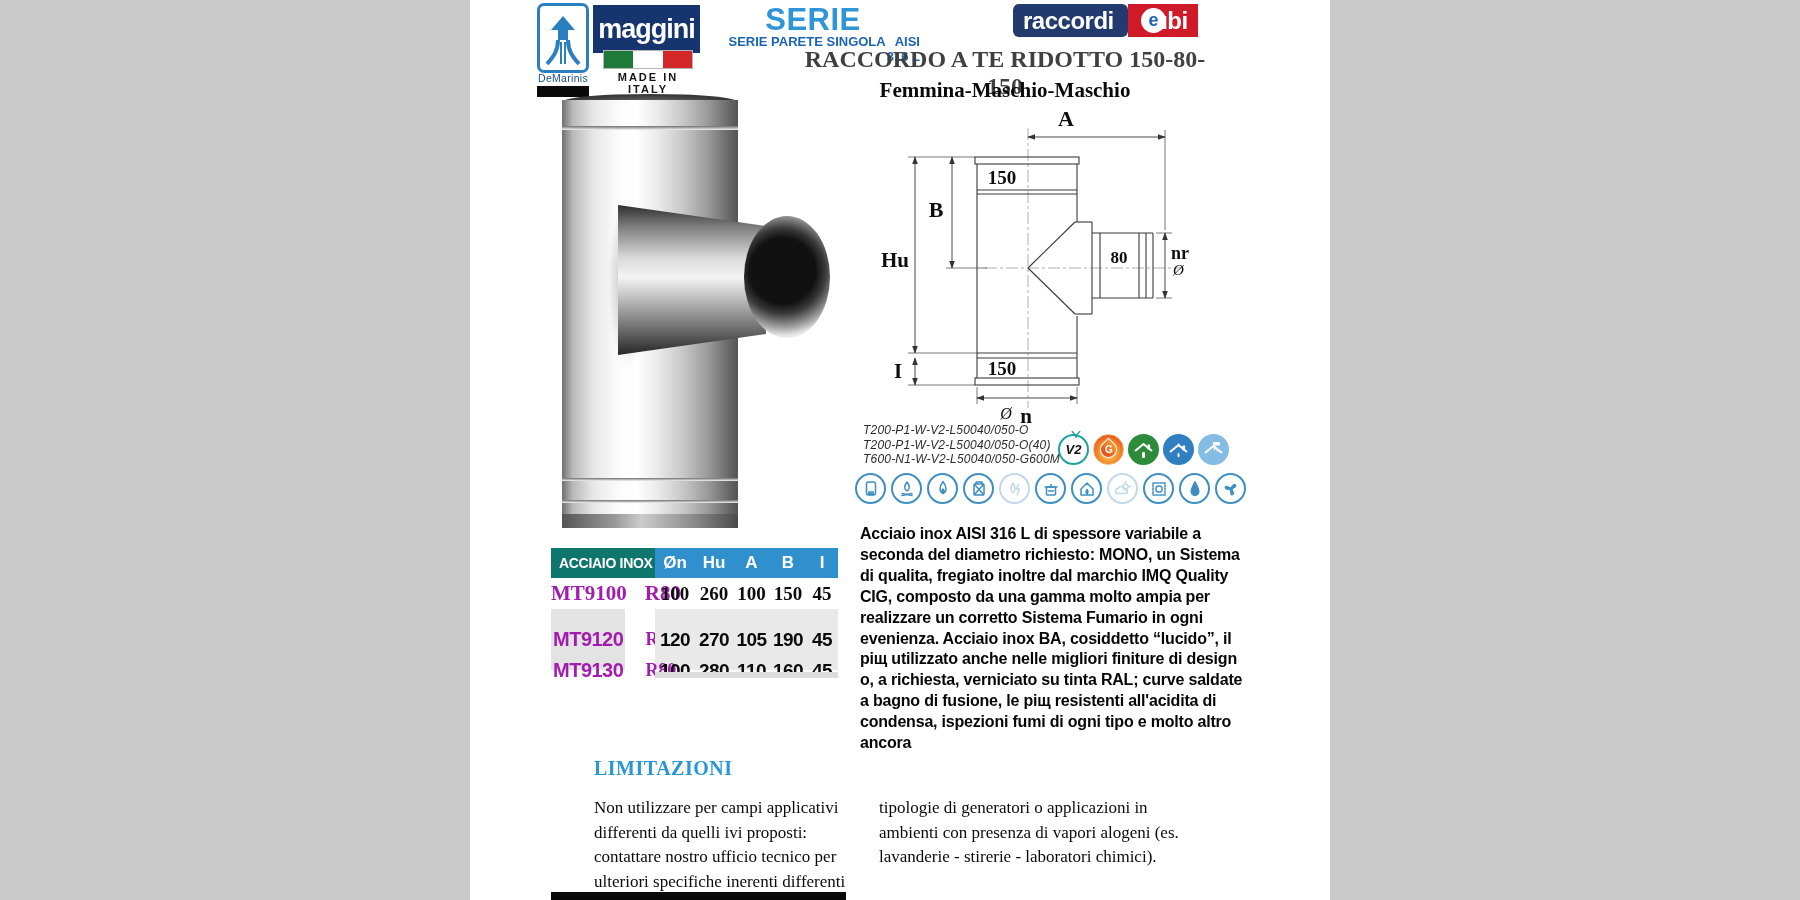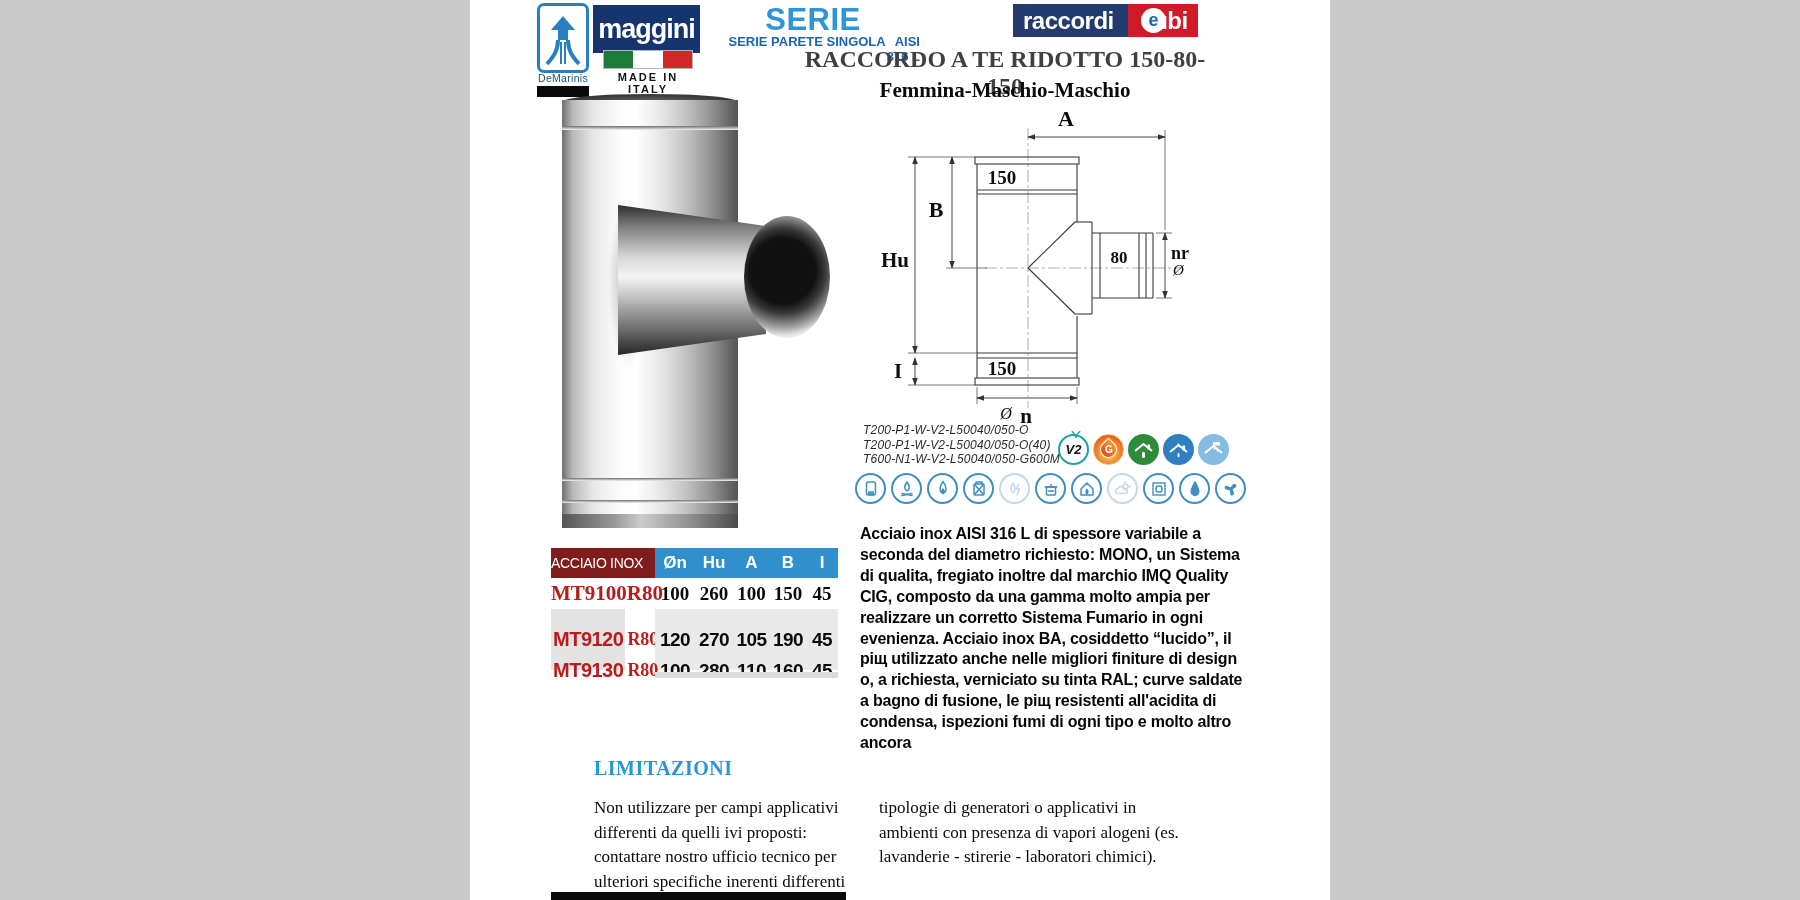--- a/index.html
+++ b/index.html
@@ -14,21 +14,21 @@
   .demarinis-black{left:537px;top:86px;width:52px;height:11px;background:#0a0a0a;}
   .maggini-box{left:593px;top:5px;width:107px;height:48px;background:#16356e;color:#fff;display:flex;align-items:center;justify-content:center;font-weight:bold;font-size:27px;letter-spacing:-1px;}
   .flag{left:603px;top:50px;width:90px;height:19px;display:flex;border:1px solid #b5b5b5;box-sizing:border-box;}
   .flag div{flex:1;}
   .flag .g{background:#1e7a38;} .flag .w{background:#fff;} .flag .r{background:#d42828;}
   .made-italy{left:598px;top:71px;width:100px;text-align:center;font-size:11px;font-weight:bold;letter-spacing:2px;color:#141414;}
   .mono{left:733px;top:2px;width:160px;text-align:center;font-size:31px;font-weight:bold;color:#2e96d8;letter-spacing:.5px;}
   .mono-sub{left:705px;top:34px;width:215px;text-align:right;font-size:13px;font-weight:bold;color:#1b63b5;}
   .mono-sub .sp{margin-left:9px;}
   .rt-logo{left:1013px;top:4px;height:33px;display:flex;align-items:stretch;}
-  .rt-blue{background:#233a6e;color:#fff;display:flex;align-items:center;padding:0 14px 0 10px;font-size:24px;font-weight:bold;letter-spacing:-.5px;}
+  .rt-blue{background:#233a6e;color:#fff;display:flex;align-items:center;padding:0 14px 0 10px;font-size:24px;font-weight:bold;letter-spacing:-.5px;border-radius:6px;}
   .rt-red{background:#cf1b28;color:#fff;display:flex;align-items:center;padding:0 10px 0 18px;font-size:24px;font-weight:bold;letter-spacing:-.5px;}
   .rt-e{position:absolute;left:128px;top:4px;width:25px;height:25px;background:#fff;border-radius:50%;color:#1f63c0;font-size:18px;font-weight:bold;display:flex;align-items:center;justify-content:center;}
   .doc-title{left:800px;top:46px;width:410px;text-align:center;font-family:"Liberation Serif",serif;font-weight:bold;font-size:24px;color:#404040;}
   .doc-subtitle{left:800px;top:78px;width:410px;text-align:center;font-family:"Liberation Serif",serif;font-weight:bold;font-size:21px;color:#0a0a0a;}
 
   
   .photo{left:556px;top:94px;width:280px;height:438px;}
   .cyl{position:absolute;left:6px;top:6px;width:176px;height:428px;background:linear-gradient(90deg,#6f6f6f 0%,#b9b9b9 6%,#e8e8e8 18%,#fbfbfb 32%,#ffffff 42%,#e9e9e9 55%,#c4c4c4 70%,#969696 84%,#626262 96%,#555 100%);}
   .cyl-top{position:absolute;left:6px;top:0px;width:176px;height:16px;border-radius:50%;background:radial-gradient(ellipse at 50% 50%,#6a6a6a 0%,#3a3a3a 60%,#2a2a2a 100%);}
   .seam{position:absolute;left:6px;width:176px;height:4px;background:linear-gradient(#6f6f6f,#f5f5f5);}
@@ -63,25 +63,25 @@
   .sm-ico{width:31px;height:31px;border-radius:50%;border:2px solid currentColor;color:#3e8fc0;box-sizing:border-box;display:flex;align-items:center;justify-content:center;background:#fff;}
   .sm-ico.faded{color:#c3d9e9;}
   .sm-ico svg{stroke:currentColor;fill:none;stroke-width:1.5;stroke-linecap:round;stroke-linejoin:round;}
 
   
   .descr{left:860px;top:514px;width:392px;font-size:16px;line-height:20.9px;font-weight:bold;color:#060606;letter-spacing:-.2px;margin-top:10px;}
 
   
   .tbl{left:551px;top:548px;width:287px;}
   .tbl-row{display:grid;grid-template-columns:104px 40px 38px 37px 36px 32px;align-items:stretch;}
-  .th-corner{background:#7f1d1d;color:#fff;font-weight:normal;font-size:14px;display:flex;align-items:center;padding-left:0;letter-spacing:-.3px;}
+  .th-corner{background:#0f766e;color:#fff;font-weight:bold;font-size:14px;display:flex;align-items:center;padding-left:8px;letter-spacing:-.3px;}
   .th-col{background:#3090ce;color:#fff;font-weight:bold;font-size:17px;display:flex;align-items:center;justify-content:center;}
   .hrow{height:30px;}
   .drow{height:31px;}
-  .t-label{display:flex;align-items:center;font-weight:bold;font-size:20px;color:#b91c1c;white-space:nowrap;}
+  .t-label{display:flex;align-items:center;font-weight:bold;font-size:20px;color:#a21caf;white-space:nowrap;gap:18px;}
   .t-label .code-serif{font-family:"Liberation Serif",serif;font-size:21px;}
   .t-label .code-sans{font-family:"Liberation Sans",sans-serif;font-size:20px;letter-spacing:-.5px;background:#e3e3e3;padding:19px 2px;}
   .r2 .code-sans{background:#ededed;}
   .t-label .sfx{font-family:"Liberation Serif",serif;font-size:18px;margin-left:2px;}
   .t-val{display:flex;align-items:center;justify-content:center;font-weight:bold;font-size:19px;color:#0a0a0a;}
   .r0 .t-val{font-family:"Liberation Serif",serif;}
   .r1 .t-val,.r2 .t-val{font-family:"Liberation Sans",sans-serif;letter-spacing:-.5px;}
   .r1 .t-val{background:#e9e9e9;}
   .tbl-strip{left:655px;top:672px;width:183px;height:6px;background:#dcdcdc;}
 
@@ -369,15 +369,15 @@
       <div class="t-val">280</div>
       <div class="t-val">110</div>
       <div class="t-val">160</div>
       <div class="t-val">45</div>
     </div>
   </div>
   <div class="abs tbl-strip"></div>
 
   <div class="abs limit-head">LIMITAZIONI</div>
   <div class="abs limit-col lc1">Non utilizzare per campi applicativi differenti da quelli ivi proposti: contattare nostro ufficio tecnico per ulteriori specifiche inerenti differenti</div>
-  <div class="abs limit-col lc2">tipologie di generatori o applicativi in ambienti con presenza di vapori alogeni (es. lavanderie - stirerie - laboratori chimici).</div>
+  <div class="abs limit-col lc2">tipologie di generatori o applicazioni in ambienti con presenza di vapori alogeni (es. lavanderie - stirerie - laboratori chimici).</div>
   <div class="abs bottom-black"></div>
 </div>
 
 </body></html>

